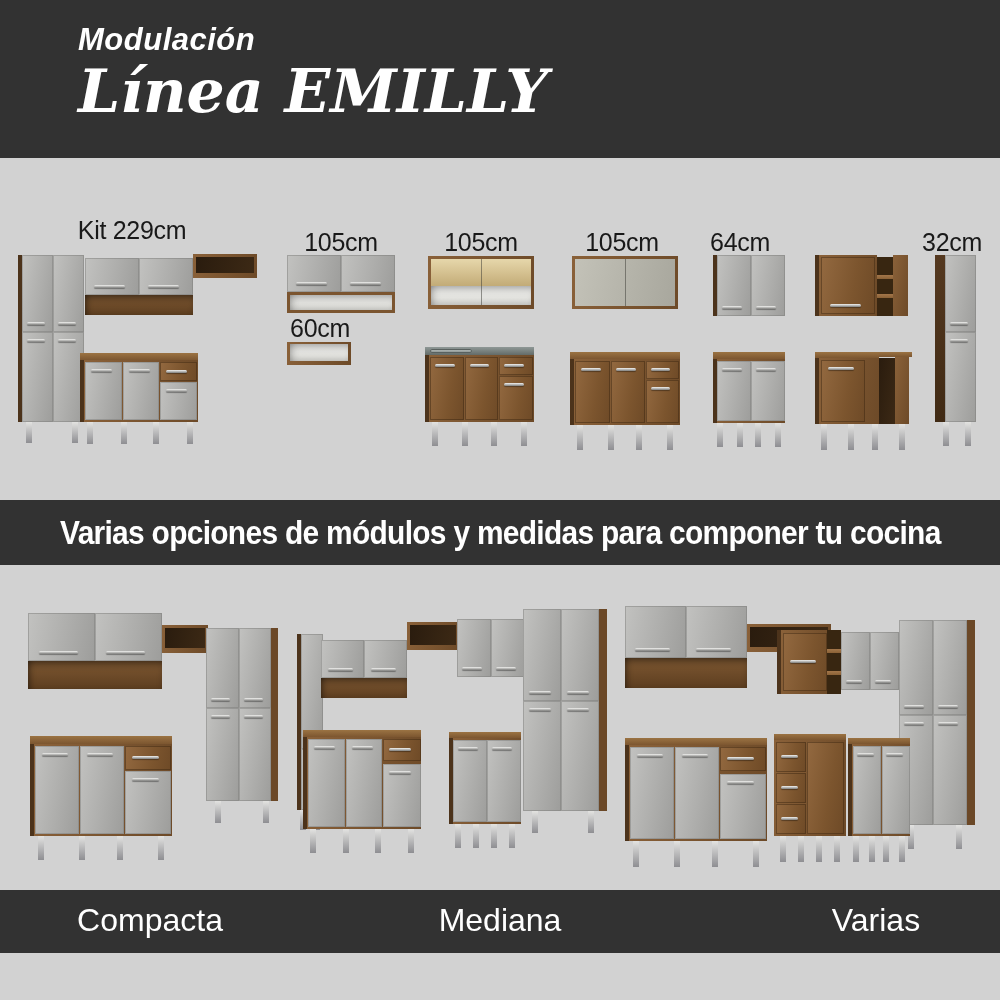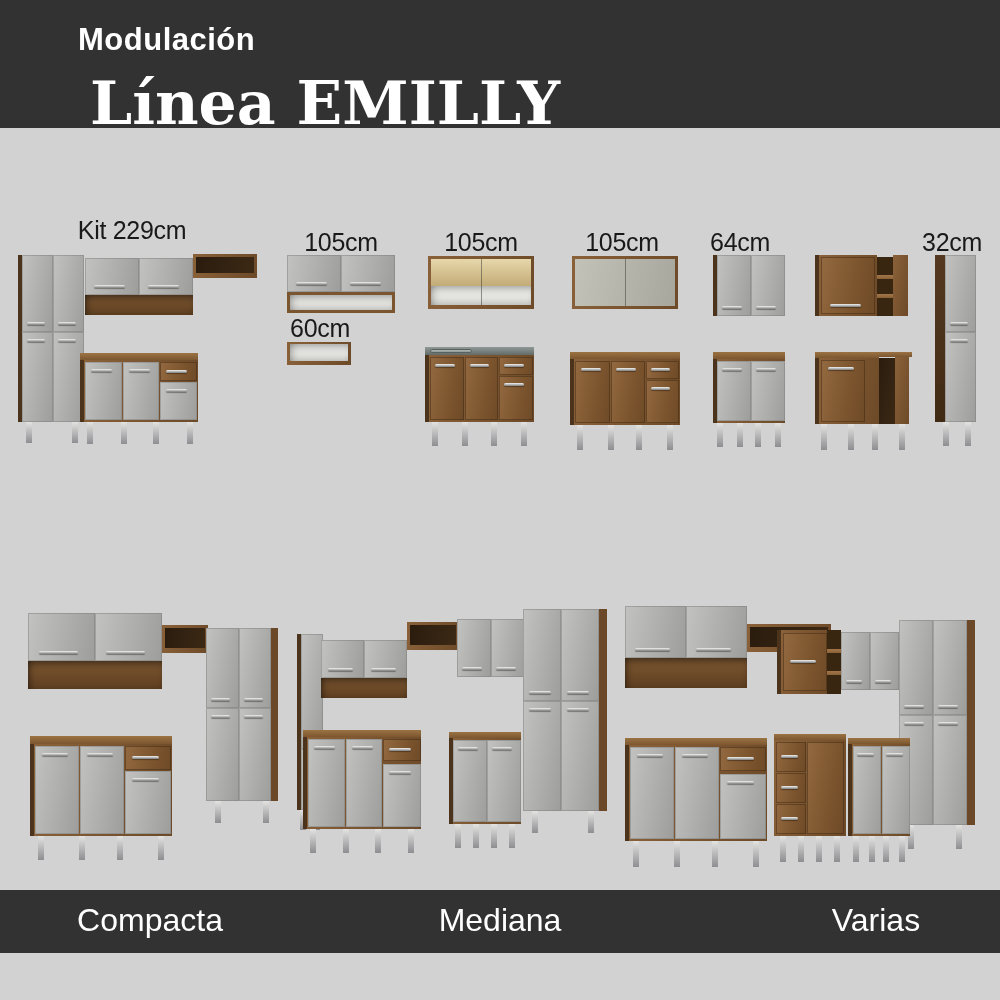--- a/index.html
+++ b/index.html
@@ -1,23 +1,23 @@
 <!DOCTYPE html>
 <html><head>
 <meta charset="utf-8">
 <style>
   html,body{margin:0;padding:0;background:#d2d2d2;}
   .page{position:relative;width:1000px;height:1000px;background:#d2d2d2;overflow:hidden;
         font-family:"Liberation Sans",sans-serif;}
   .band{position:absolute;left:0;width:1000px;background:#323232;}
-  .band-top{top:0;height:128px;}
+  .band-top{top:0;height:158px;font-style:italic;}
   .band-mid{top:500px;height:65px;display:flex;align-items:center;justify-content:center;}
   .band-bot{top:890px;height:63px;}
   .kicker{position:absolute;left:78px;top:22px;color:#fff;font-size:31px;font-weight:700;letter-spacing:.5px;}
-  .title{position:absolute;left:74px;top:52px;margin:16px;color:#fff;font-family:"DejaVu Serif",serif;
+  .title{position:absolute;left:74px;top:52px;margin:4px;color:#fff;font-family:"DejaVu Serif",serif;
          font-weight:700;font-size:60px;letter-spacing:0px;}
   .banner-text{color:#fff;font-size:34px;font-weight:700;letter-spacing:-.8px;white-space:nowrap;
                transform:scaleX(.88);transform-origin:center;}
   .mlabel{position:absolute;transform:translateX(-50%);color:#191919;font-size:25px;letter-spacing:-.3px;
           white-space:nowrap;text-align:center;}
   .mlabel.wrap{white-space:normal;width:116px;line-height:1.05;}
   .setlabel{position:absolute;top:902px;transform:translateX(-50%);color:#fff;font-size:32px;}
 
   
   .f{position:absolute;box-sizing:border-box;}
@@ -174,20 +174,23 @@
     <div class="f legs4" style="left:4px;top:72px;width:88px;height:26px"></div>
   </div>
 
   <div class="f" style="left:935px;top:255px;width:42px;height:192px">
     <div class="f woodD" style="left:0;top:0;width:10px;height:167px"></div>
     <div class="f gd hb" style="left:10px;top:0;width:31px;height:77px"></div>
     <div class="f gd ht" style="left:10px;top:77px;width:31px;height:90px"></div>
     <div class="f legs" style="left:6px;top:167px;width:32px;height:24px"></div>
   </div>
 
+  <div class="band band-mid">
+    <span class="banner-text">Varias opciones de módulos y medidas para componer tu cocina</span>
+  </div>
 
   <div class="f" style="left:20px;top:600px;width:272px;height:270px">
     <div class="f" style="left:8px;top:13px;width:134px;height:76px">
       <div class="f gd hb" style="left:0;top:0;width:67px;height:48px"></div>
       <div class="f gd hb" style="left:67px;top:0;width:67px;height:48px"></div>
       <div class="f openW" style="left:0;top:48px;width:134px;height:28px"></div>
     </div>
     <div class="f wood" style="left:142px;top:25px;width:46px;height:28px">
       <div class="f openB" style="left:3px;top:3px;right:3px;bottom:5px"></div>
     </div>

